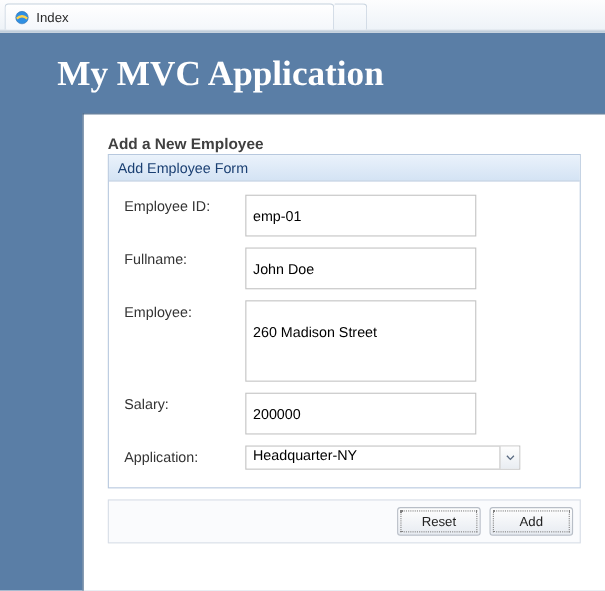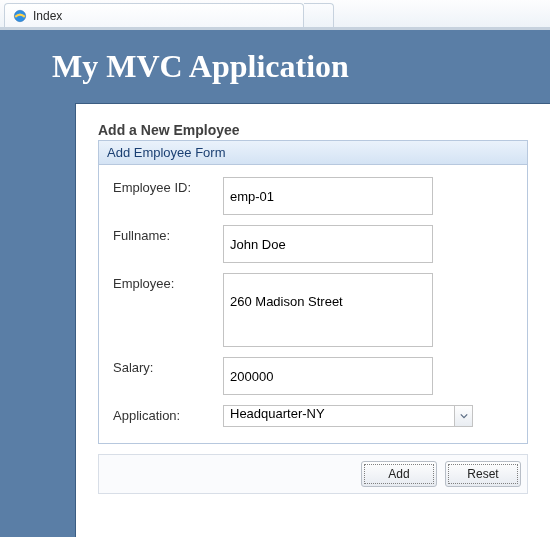--- a/index.html
+++ b/index.html
@@ -233,18 +233,18 @@
                   <path d="M1 3 L5 7 L9 3" fill="none" stroke="#5a6b82" stroke-width="1.5"></path>
                 </svg>
             </span>
           </div>
         </div>
 
       </div>
     </div>
 
     <div class="button-bar">
+      <button class="btn">Reset</button>
       <button class="btn">Add</button>
-      <button class="btn">Reset</button>
     </div>
 
   </div>
 </div>
 
 </body></html>

